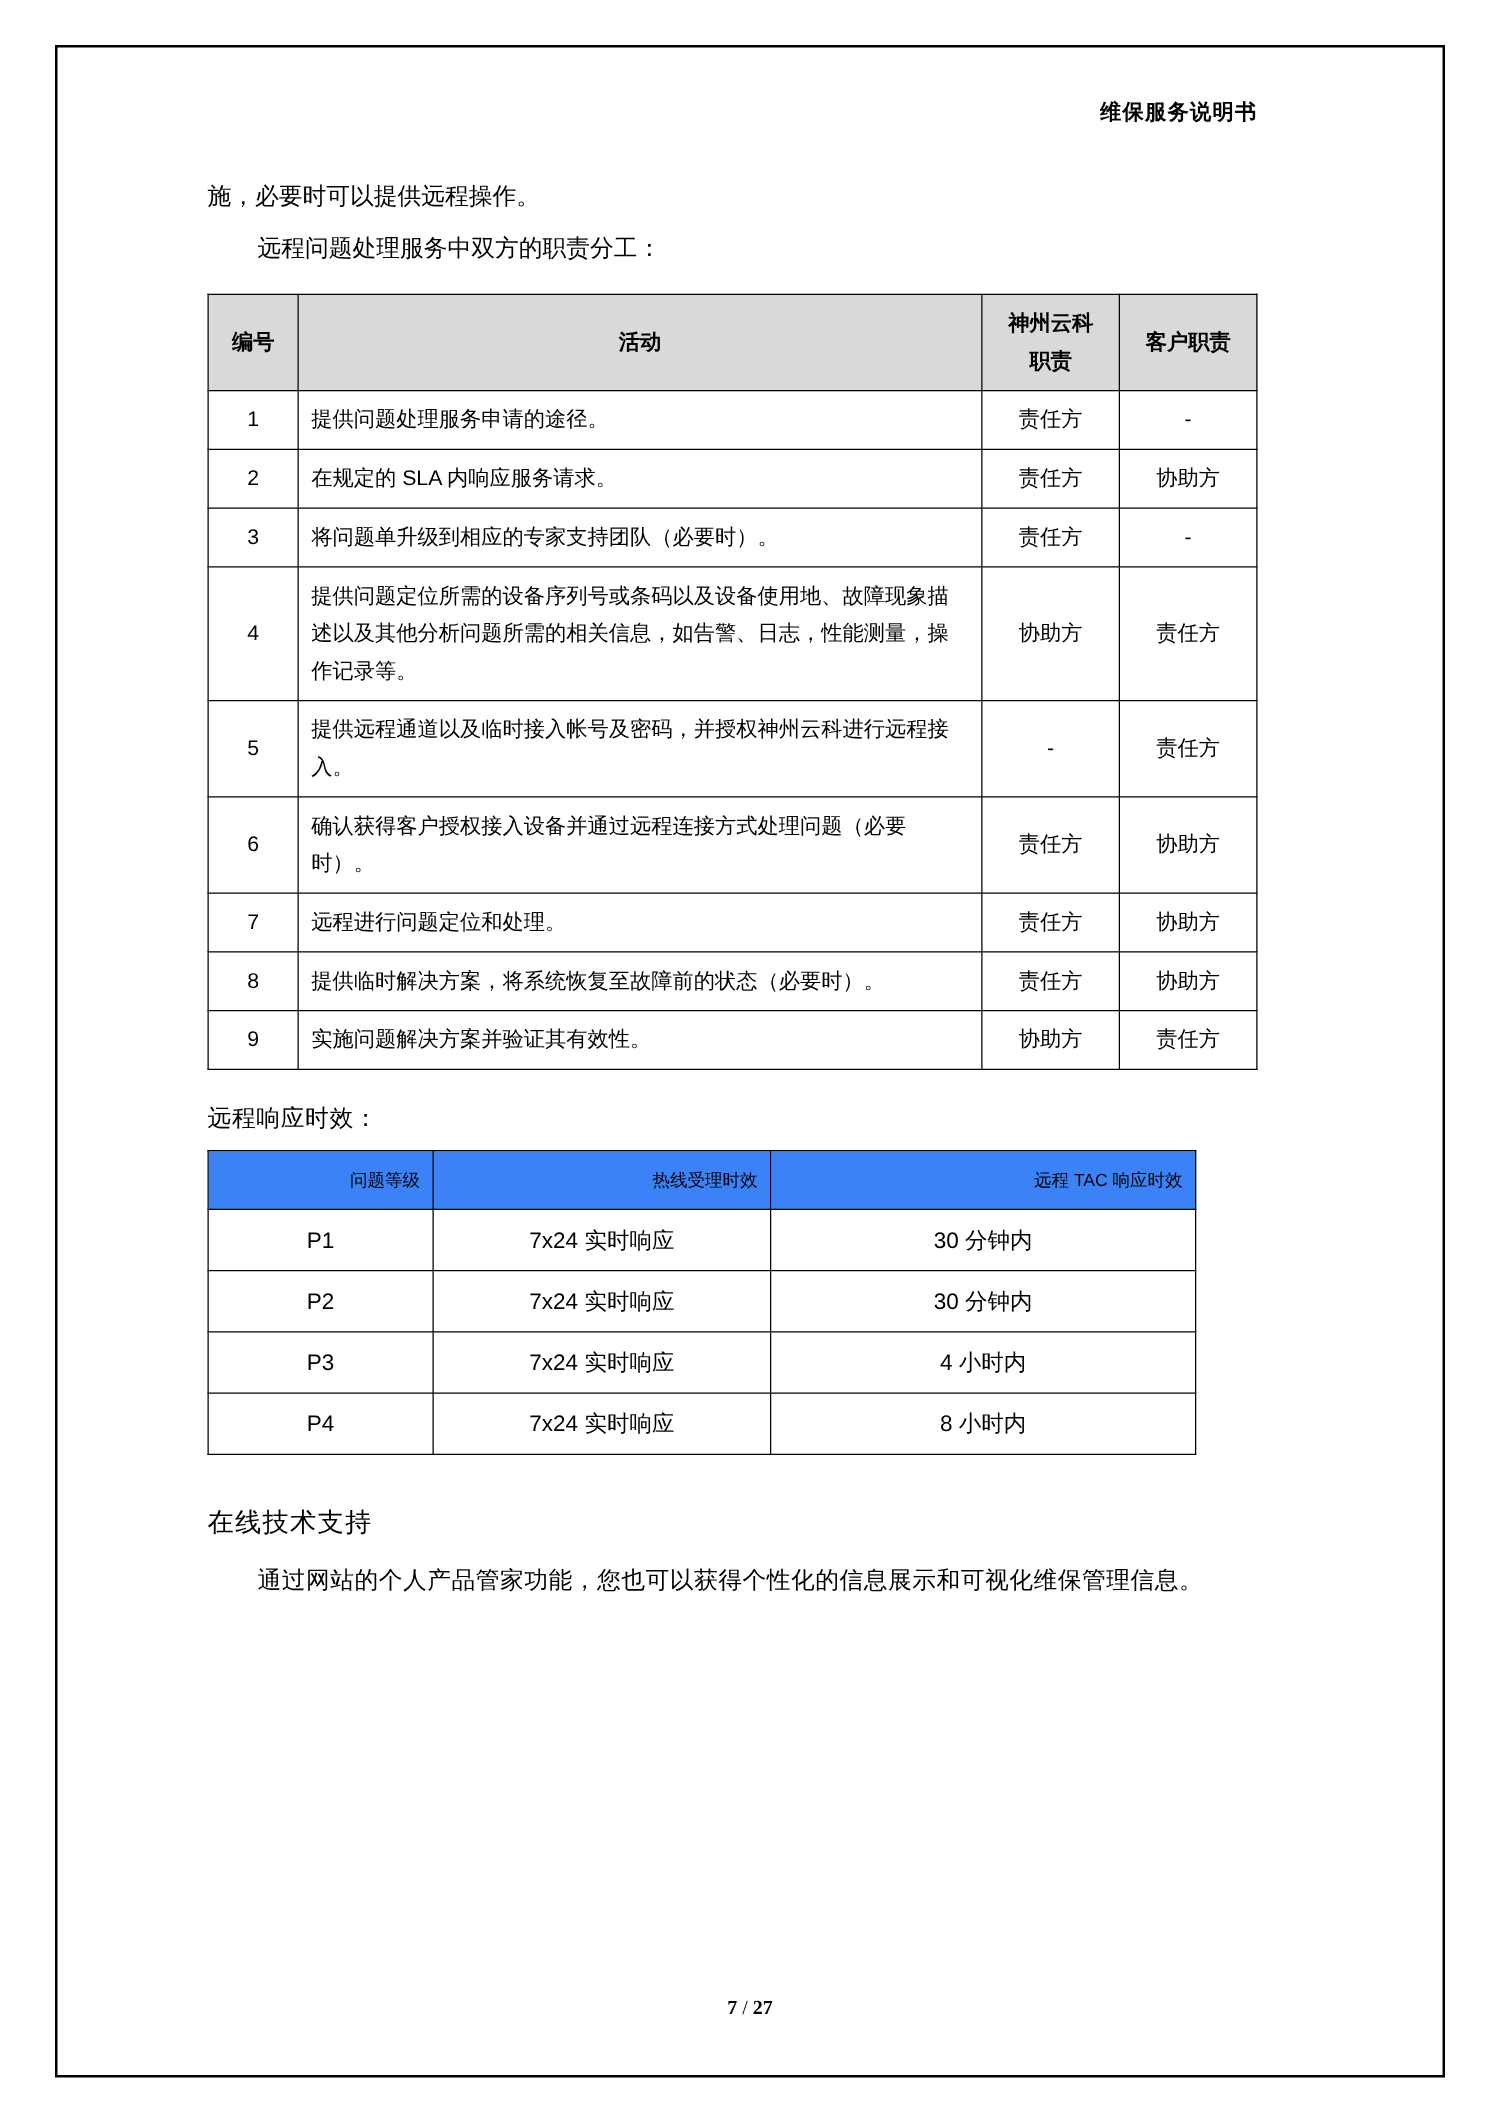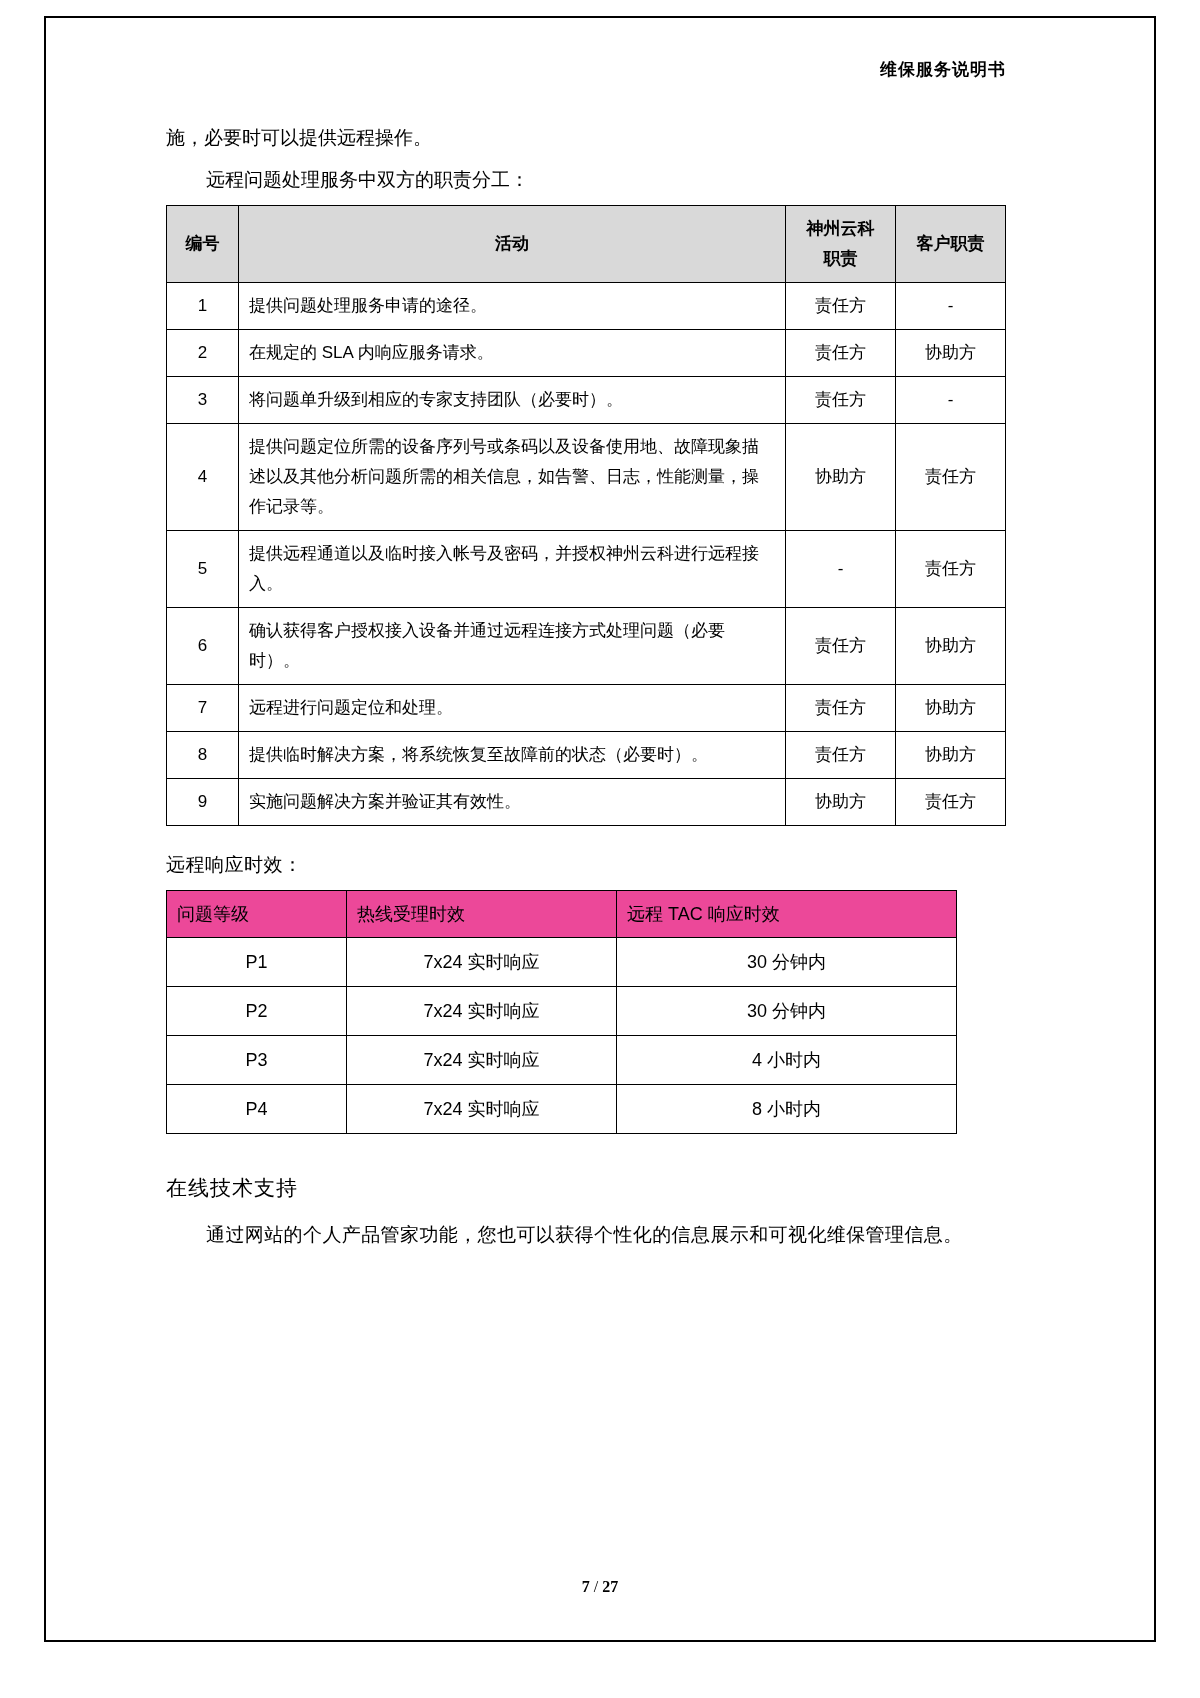--- a/index.html
+++ b/index.html
@@ -9,21 +9,21 @@
   }
   body {
     width: 1200px;
     height: 1698px;
     font-family: "Liberation Sans", sans-serif;
     color: #000;
   }
   .page {
     position: absolute;
     left: 44px;
-    top: 16px;
+    top: 36px;
     width: 1112px;
     height: 1626px;
     border: 2px solid #000;
     box-sizing: border-box;
     background: #fff;
   }
   .page-inner {
     position: absolute;
     left: 120px;
     top: 40px;
@@ -61,21 +61,21 @@
   .sub-label {
     font-size: 19px;
     margin: 26px 0 12px 0;
     letter-spacing: 0.5px;
   }
   table {
     border-collapse: collapse;
     width: 100%;
     table-layout: fixed;
   }
-  table.t1 { margin-top: 8px; }
+  table.t1 { margin-top: 18px; }
   table td, table th {
     border: 1.5px solid #000;
     font-size: 17px;
     padding: 8px 10px;
     vertical-align: middle;
     line-height: 30px;
   }
   table.t1 th {
     background: #d9d9d9;
     font-weight: bold;
@@ -84,24 +84,24 @@
   table.t1 td.num { text-align: center; width: 72px; }
   table.t1 td.act { text-align: left; }
   table.t1 td.resp { text-align: center; width: 110px; }
   table.t1 col.c-num { width: 72px; }
   table.t1 col.c-act { width: auto; }
   table.t1 col.c-r1 { width: 110px; }
   table.t1 col.c-r2 { width: 110px; }
 
   table.t2 { margin-top: 4px; width: 790px; }
   table.t2 th {
-    background: #ec4899;
+    background: #3b82f6;
     font-weight: normal;
-    text-align: left;
-    font-size: 18px;
+    text-align: right;
+    font-size: 14px;
   }
   table.t2 td {
     text-align: center;
     font-size: 18px;
     padding: 9px 0;
   }
   table.t2 col.c-a { width: 180px; }
   table.t2 col.c-b { width: 270px; }
   table.t2 col.c-c { width: 340px; }
 

